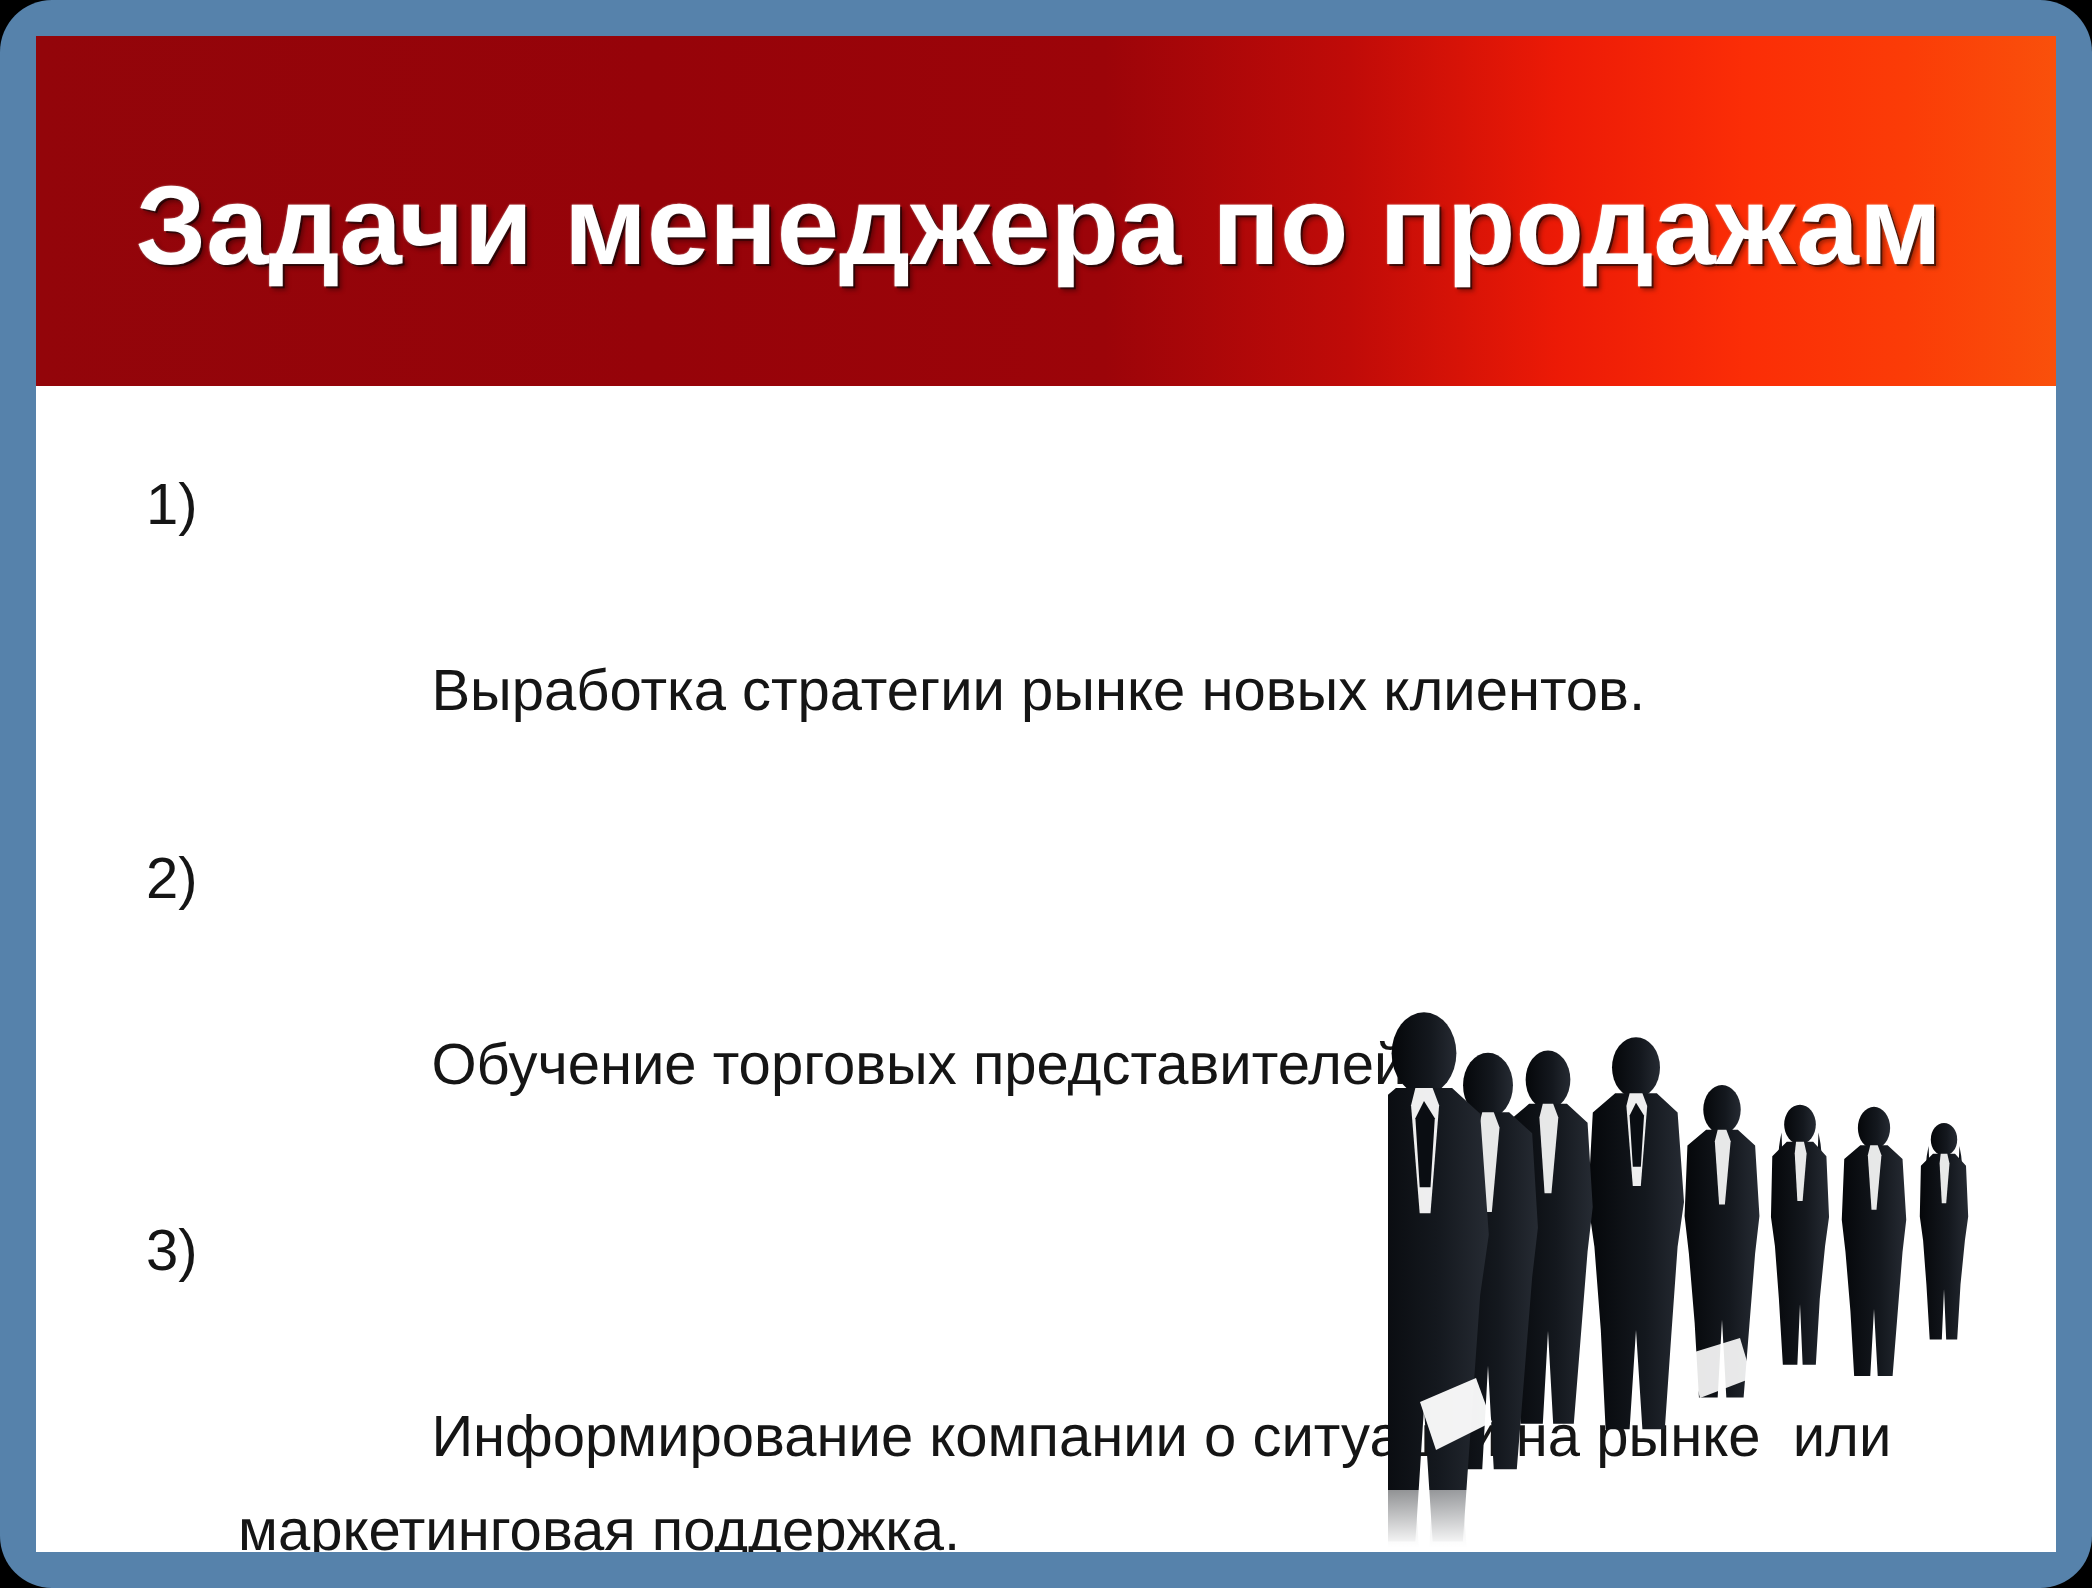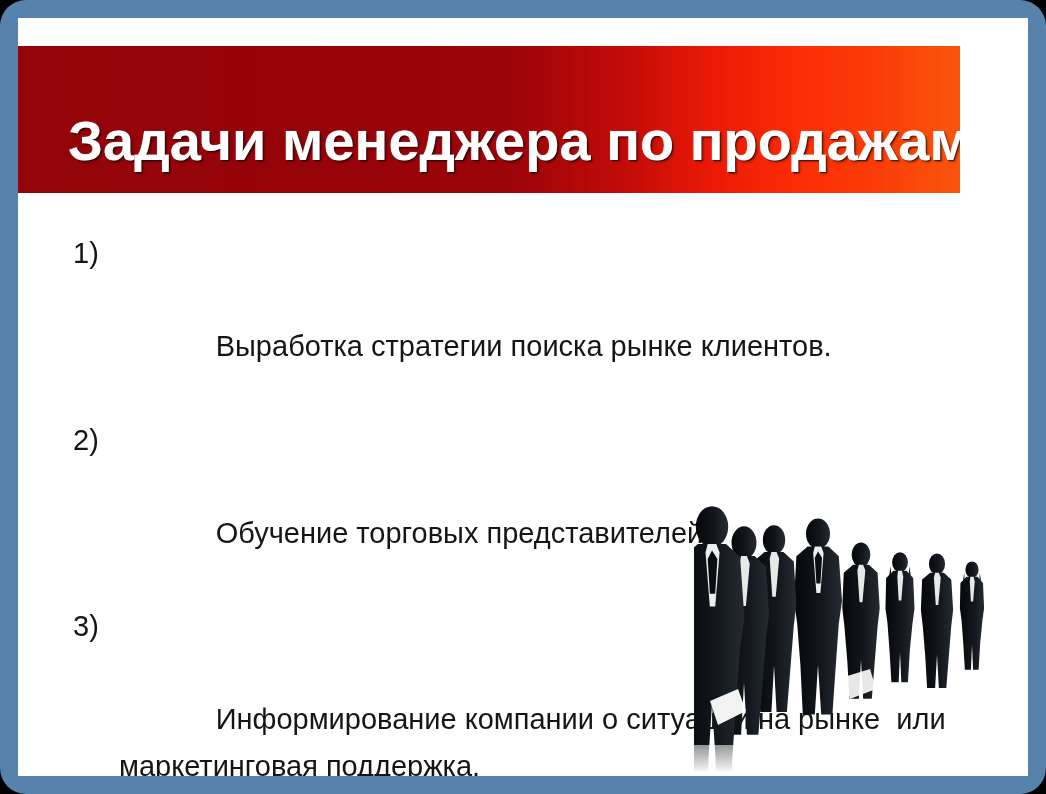--- a/index.html
+++ b/index.html
@@ -40,33 +40,32 @@
     background: #ffffff;
     box-sizing: border-box;
     overflow: hidden;
   }
 
   
   .header {
     position: absolute;
     left: 0;
     top: 0;
-    width: 942px;
+    width: 1028px;
     height: 175px;
     background: linear-gradient(90deg,
         #93050a 0%,
         #960309 30%,
         #9c0409 52%,
         #c00b08 64%,
         #ec1a06 74%,
         #fb2d06 83%,
         #fb3c07 91%,
         #f9550c 100%);
     overflow: hidden;
-    margin-top: 28px;
   }
   .header-title {
     position: absolute;
     left: 50px;
     top: 62px;
     font-size: 56px;
     font-weight: bold;
     color: #ffffff;
     letter-spacing: 0px;
     white-space: nowrap;
@@ -131,21 +130,21 @@
 
       <div class="header">
         <div class="header-title">Задачи менеджера по продажам</div>
       </div>
 
       <div class="content">
 
         <ul class="task-list">
           <li class="task-item">
             <span class="task-num">1)</span>
-            <span>Выработка стратегии поиска рынке клиентов.</span>
+            <span>Выработка стратегии рынке новых клиентов.</span>
           </li>
           <li class="task-item">
             <span class="task-num">2)</span>
             <span>Обучение торговых представителей.</span>
           </li>
           <li class="task-item">
             <span class="task-num">3)</span>
             <span>Информирование компании о ситуации на рынке  или маркетинговая поддержка.</span>
           </li>
 

